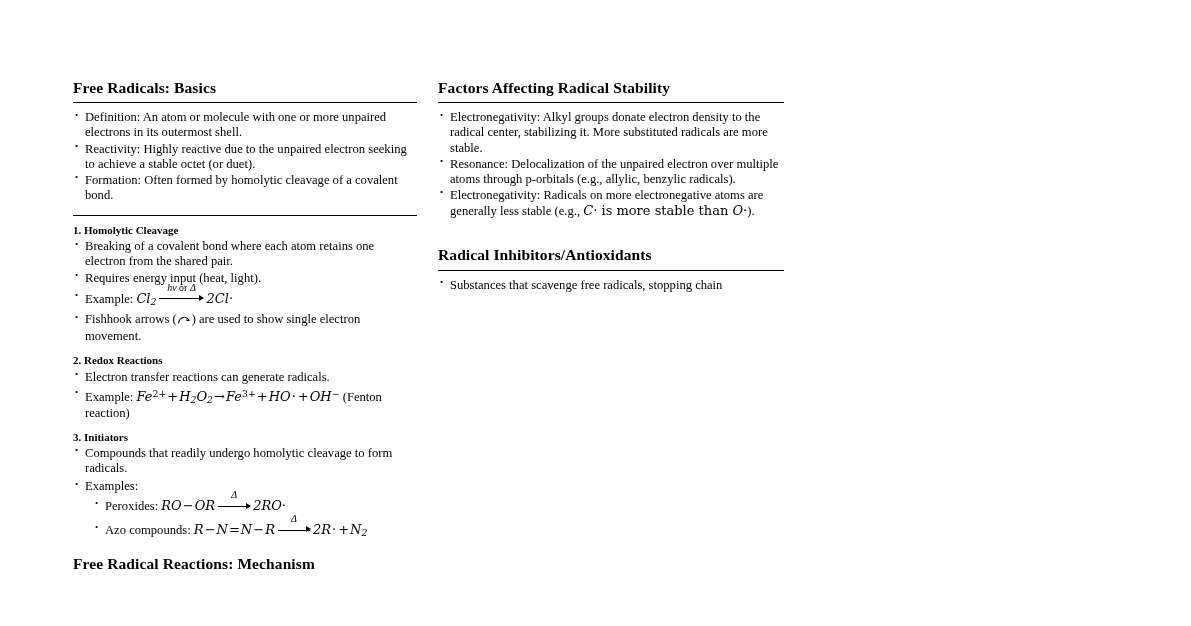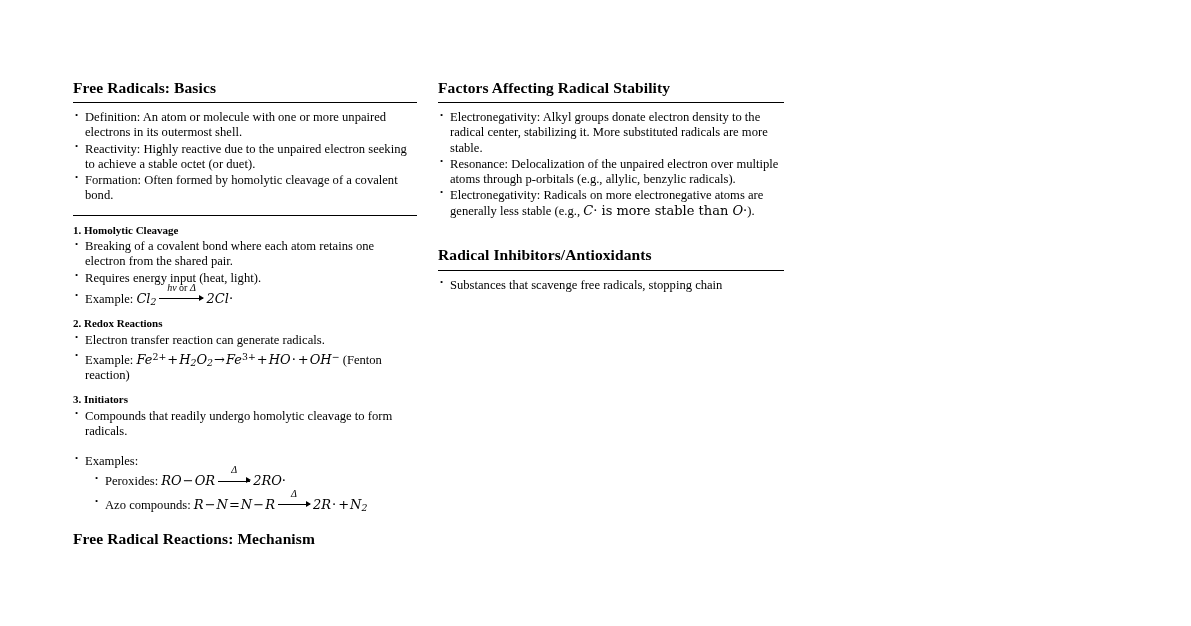--- a/index.html
+++ b/index.html
@@ -183,34 +183,40 @@
     <section style="margin-top:12px;">
       <hr class="rule">
 
       <h3 class="subsection" style="margin-top:2px;">1. Homolytic Cleavage</h3>
       <ul class="bullets">
         <li>Breaking of a covalent bond where each atom retains one electron from the shared pair.</li>
         <li>Requires energy input (heat, light).</li>
         <li style="margin-top:5px;margin-bottom:5px;">
           <span>Example: </span><span class="m">Cl<sub>2</sub><span class="rxn"><span class="lbl">hv <span class="up">or</span> Δ</span><span class="shaft"></span><span class="head"></span></span>2Cl<span class="dotr">·</span></span>
         </li>
+        <li>
+          Fishhook arrows (<span class="fishhook"><svg width="15" height="11" viewBox="0 0 15 11">
+                <path d="M1.5 9.5 C 2.5 2.5, 9 1.5, 12.2 6.2" stroke="#000" stroke-width="1.1" fill="none"></path>
+                <path d="M12.4 6.6 L 8.8 6.0" stroke="#000" stroke-width="1.1" fill="none"></path>
+              </svg></span>) are used to show single electron movement.
+        </li>
       </ul>
 
       <h3 class="subsection">2. Redox Reactions</h3>
       <ul class="bullets">
-        <li>Electron transfer reaction can generate radicals.</li>
+        <li>Electron transfer reactions can generate radicals.</li>
         <li style="margin-top:3px;">
           <span>Example: </span><span class="m">Fe<sup>2+</sup><span class="op">+</span>H<sub>2</sub>O<sub>2</sub><span class="op">→</span>Fe<sup>3+</sup><span class="op">+</span>HO<span class="op">·</span><span class="op">+</span>OH<sup>−</sup></span><span> (Fenton reaction)</span>
         </li>
       </ul>
 
       <h3 class="subsection">3. Initiators</h3>
       <ul class="bullets">
         <li>Compounds that readily undergo homolytic cleavage to form radicals.</li>
-        <li style="margin-top:15px;">
+        <li style="margin-top:3px;">
           <span>Examples:</span>
           <ul class="sub">
             <li style="margin-top:4px;">
               <span>Peroxides: </span><span class="m">RO<span class="op">−</span>OR<span class="rxn short"><span class="lbl">Δ</span><span class="shaft"></span><span class="head"></span></span>2RO<span class="dotr">·</span></span>
             </li>
             <li style="margin-top:7px;">
               <span>Azo compounds: </span><span class="m">R<span class="op">−</span>N<span class="op">=</span>N<span class="op">−</span>R<span class="rxn short"><span class="lbl">Δ</span><span class="shaft"></span><span class="head"></span></span>2R<span class="op">·</span><span class="op">+</span>N<sub>2</sub></span>
             </li>
           </ul>
         </li>

